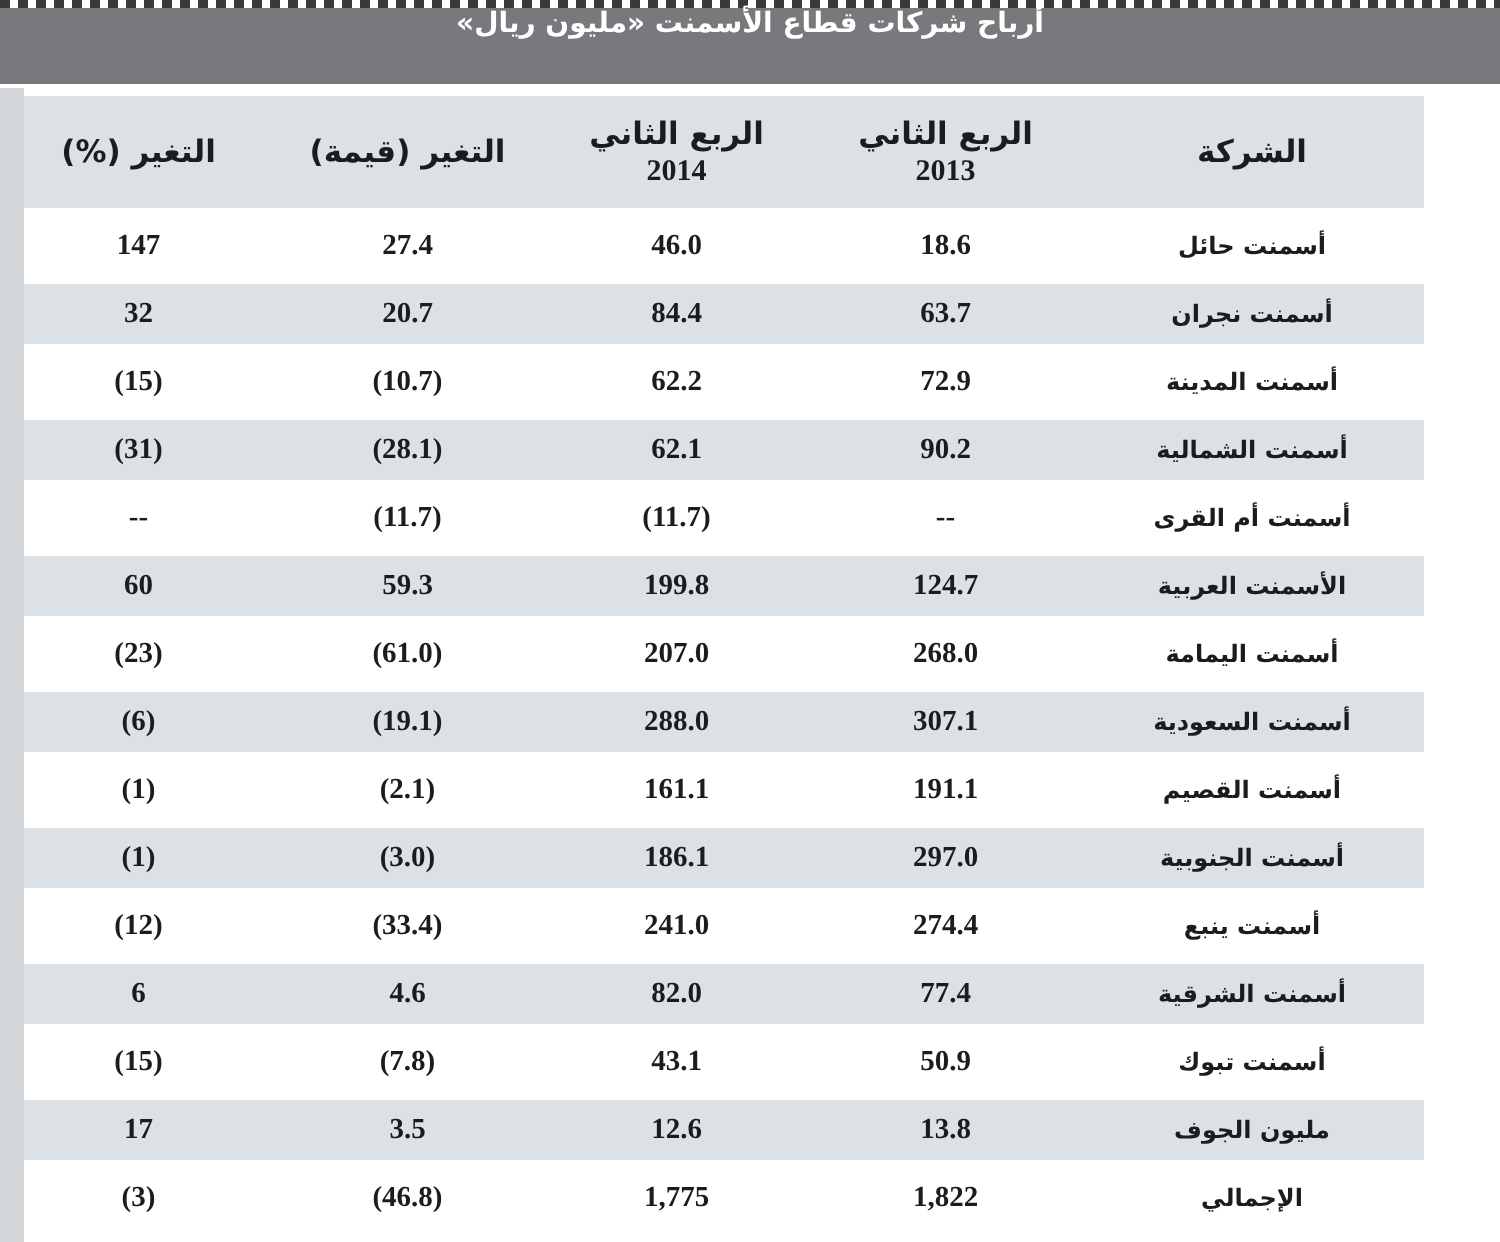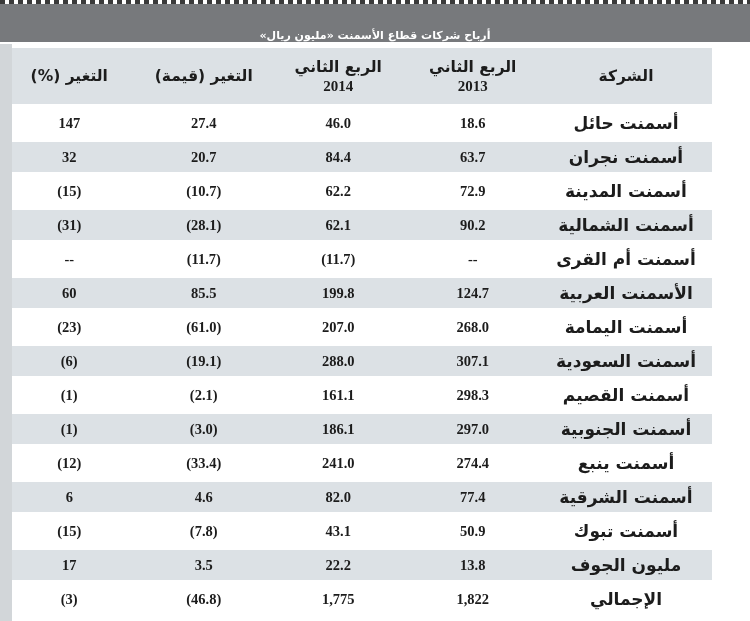--- a/index.html
+++ b/index.html
@@ -19,22 +19,22 @@
   }
   .page{position:relative;width:750px;height:621px;direction:rtl;}
   .dashed-top{
     height:4px;width:750px;
     background:repeating-linear-gradient(90deg,var(--dash) 0 5px,#ffffff 5px 9px);
   }
   .title-bar{
     height:38px;width:750px;
     background:var(--title-bar-bg);
     color:var(--title-text);
-    display:flex;align-items:flex-end;justify-content:center;
-    font-size:11px;font-weight:bold;
+    display:flex;align-items:flex-start;justify-content:center;
+    font-size:14px;font-weight:bold;
   }
   .left-strip{
     position:absolute;left:0;top:44px;width:12px;height:577px;
     background:var(--strip-bg);
   }
   table.data-table{
     width:710px;
     margin:2px 38px 0 2px;
     border-collapse:separate;
     border-spacing:0 4px;
@@ -52,21 +52,21 @@
   thead th .h-sub{margin-top:2px;}
   tbody td{
     height:30px;
     text-align:center;vertical-align:middle;
     font-size:15.5px;font-weight:bold;
     padding:0 4px;
   }
   tbody tr:nth-child(even) td{background:var(--stripe-bg);}
   .serif{font-family:"Liberation Serif",serif;font-weight:bold;font-size:15px;}
   td.num{direction:ltr;font-family:"Liberation Serif",serif;font-size:14.5px;margin-top:40px;}
-  td.company{font-size:17px;}
+  td.company{font-size:12px;}
 </style>
 </head>
 <body>
 
 <div class="page">
 
   <div class="dashed-top"></div>
 
   <div class="title-bar">
     <span>أرباح شركات قطاع الأسمنت «مليون ريال»</span>
@@ -136,40 +136,40 @@
       <td class="company">أسمنت أم القرى</td>
       <td class="num">--</td>
       <td class="num">(11.7)</td>
       <td class="num">(11.7)</td>
       <td class="num">--</td>
     </tr>
         <tr>
       <td class="company">الأسمنت العربية</td>
       <td class="num">124.7</td>
       <td class="num">199.8</td>
-      <td class="num">85.5</td>
+      <td class="num">59.3</td>
       <td class="num">60</td>
     </tr>
         <tr>
       <td class="company">أسمنت اليمامة</td>
       <td class="num">268.0</td>
       <td class="num">207.0</td>
       <td class="num">(61.0)</td>
       <td class="num">(23)</td>
     </tr>
         <tr>
       <td class="company">أسمنت السعودية</td>
       <td class="num">307.1</td>
       <td class="num">288.0</td>
       <td class="num">(19.1)</td>
       <td class="num">(6)</td>
     </tr>
         <tr>
       <td class="company">أسمنت القصيم</td>
-      <td class="num">298.3</td>
+      <td class="num">191.1</td>
       <td class="num">161.1</td>
       <td class="num">(2.1)</td>
       <td class="num">(1)</td>
     </tr>
         <tr>
       <td class="company">أسمنت الجنوبية</td>
       <td class="num">297.0</td>
       <td class="num">186.1</td>
       <td class="num">(3.0)</td>
       <td class="num">(1)</td>
@@ -191,21 +191,21 @@
         <tr>
       <td class="company">أسمنت تبوك</td>
       <td class="num">50.9</td>
       <td class="num">43.1</td>
       <td class="num">(7.8)</td>
       <td class="num">(15)</td>
     </tr>
         <tr>
       <td class="company">مليون الجوف</td>
       <td class="num">13.8</td>
-      <td class="num">22.2</td>
+      <td class="num">12.6</td>
       <td class="num">3.5</td>
       <td class="num">17</td>
     </tr>
         <tr>
       <td class="company">الإجمالي</td>
       <td class="num">1,822</td>
       <td class="num">1,775</td>
       <td class="num">(46.8)</td>
       <td class="num">(3)</td>
     </tr>

